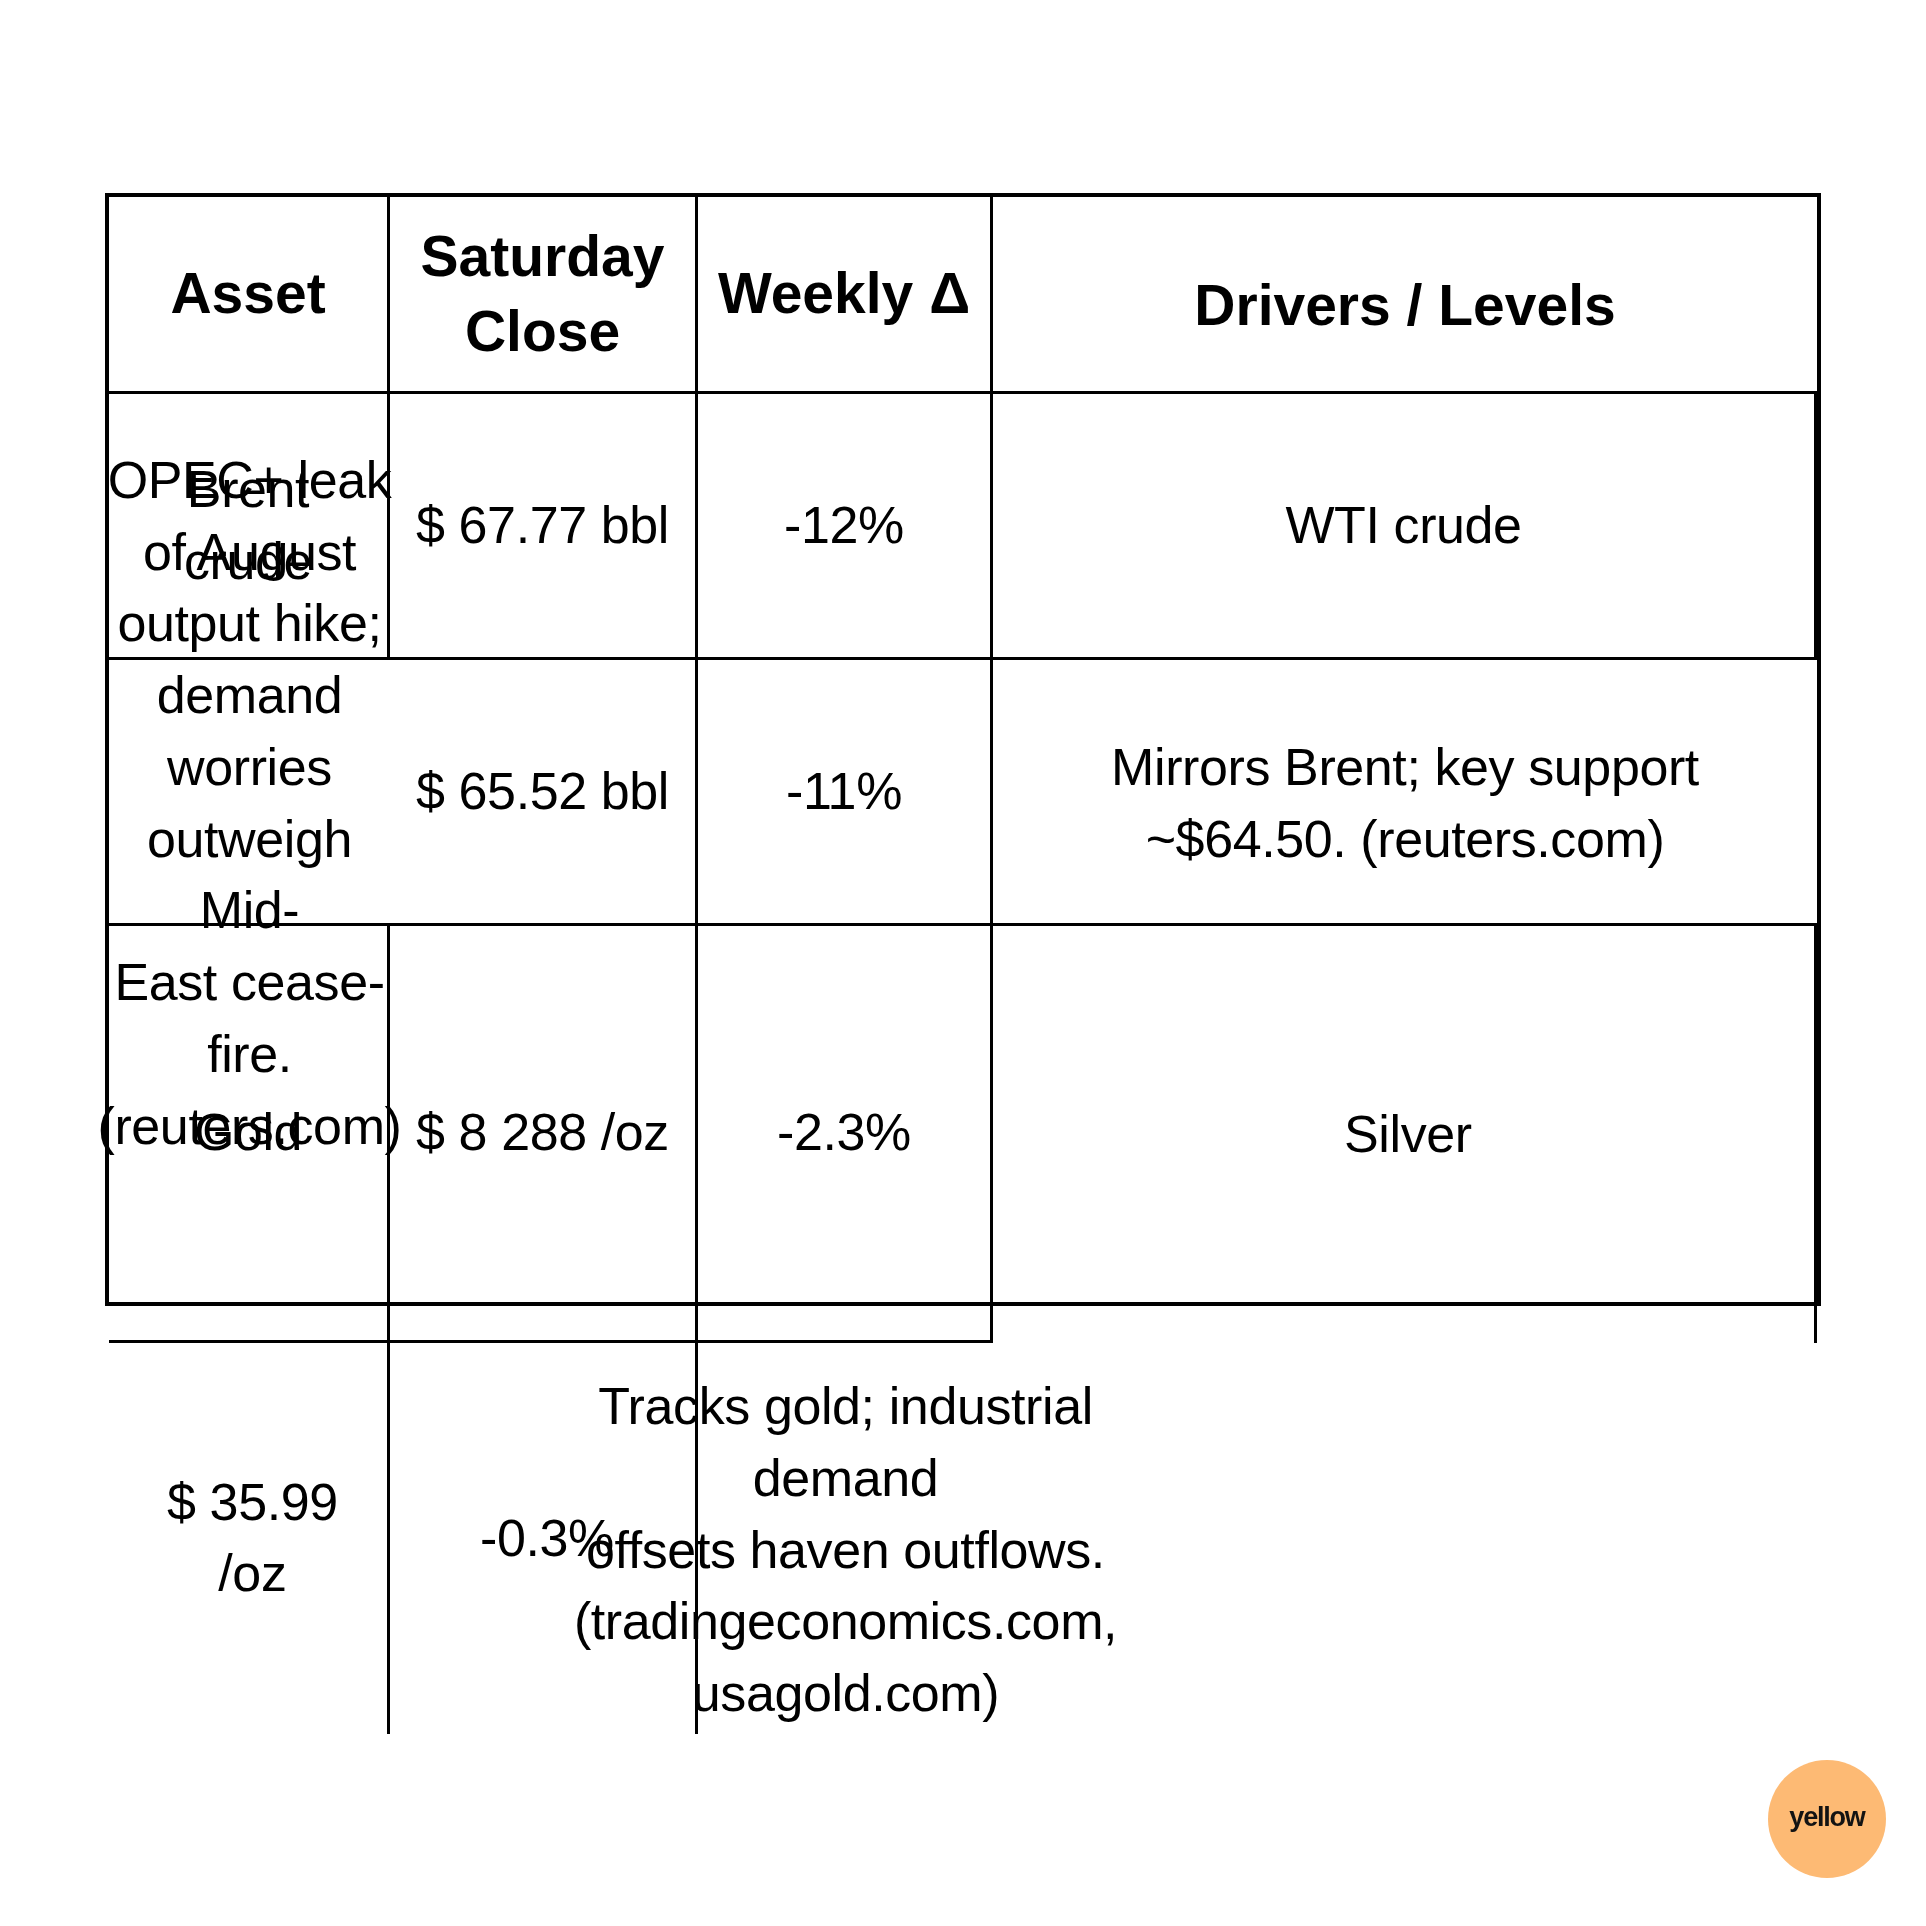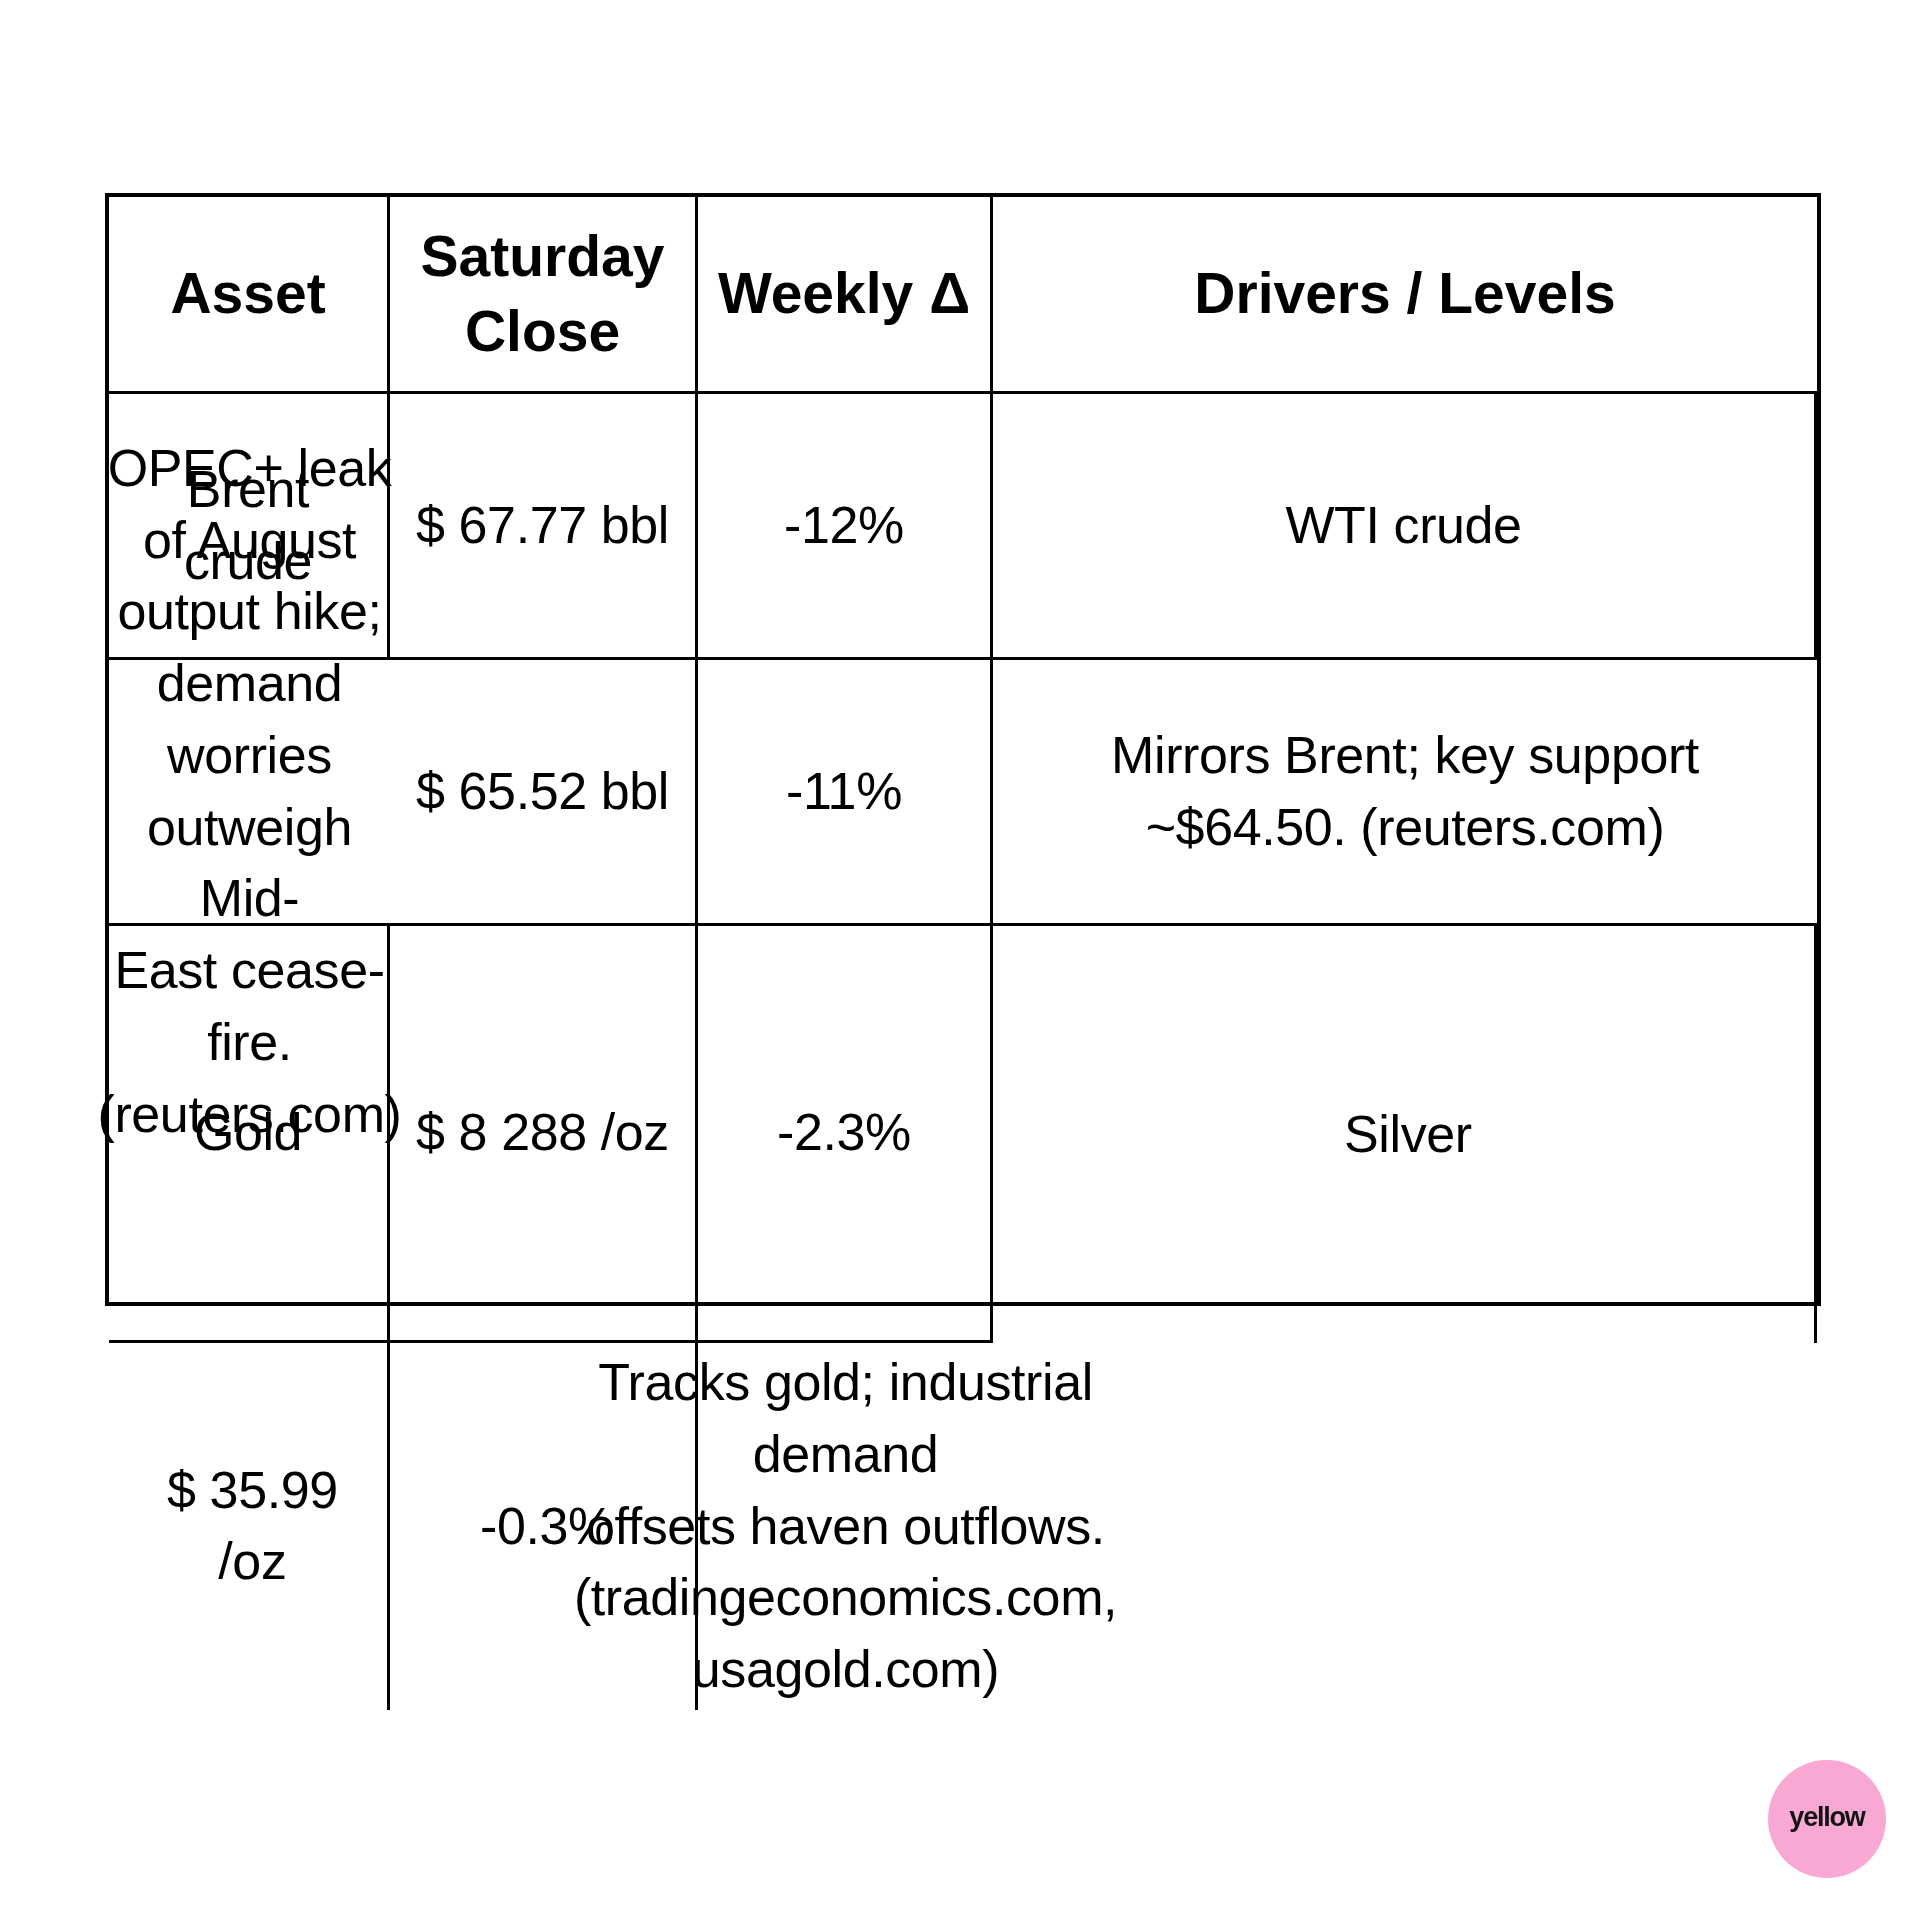--- a/index.html
+++ b/index.html
@@ -34,40 +34,40 @@
     display: flex;
     align-items: center;
     justify-content: center;
     text-align: center;
     padding: 4px 11.2px;
     white-space: pre-line;
     font-size: 52px;
     line-height: 1.38;
     letter-spacing: -0.4px;
   }
-  .cell.last-col { border-right: none; }
+  .cell.last-col { border-right: none; margin-top: 24px; }
   .cell.last-row { border-bottom: none; padding-left: 20px; }
 
   .cell.header {
     font-weight: bold;
     font-size: 57px;
     line-height: 1.32;
     letter-spacing: 0;
   }
 
   .cell.drivers { padding: 4px 14.4px; }
 
   .brand-logo {
     position: absolute;
     left: 1768px;
     top: 1760px;
     width: 118px;
     height: 118px;
     border-radius: 50%;
-    background: #f9a8d4;
+    background: #fdba74;
     display: flex;
     align-items: center;
     justify-content: center;
   }
   .brand-logo .word {
     font-weight: 700;
     font-size: 27px;
     letter-spacing: -1.2px;
     color: #131313;
     transform: translateY(-1.6px);

